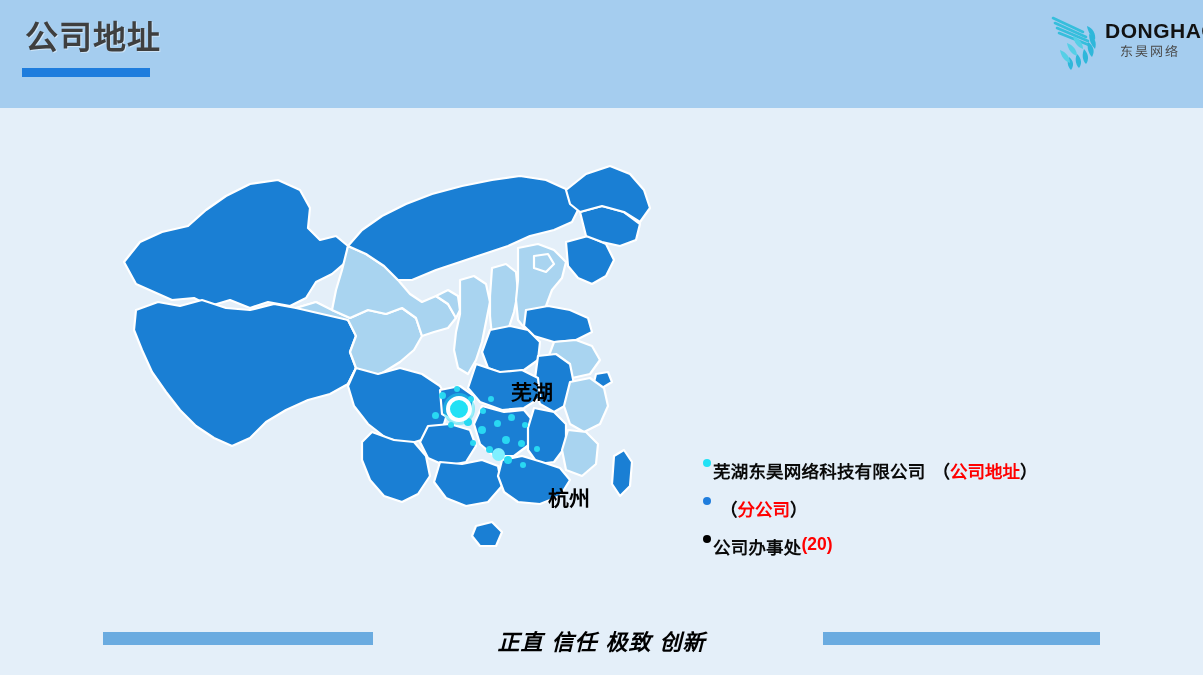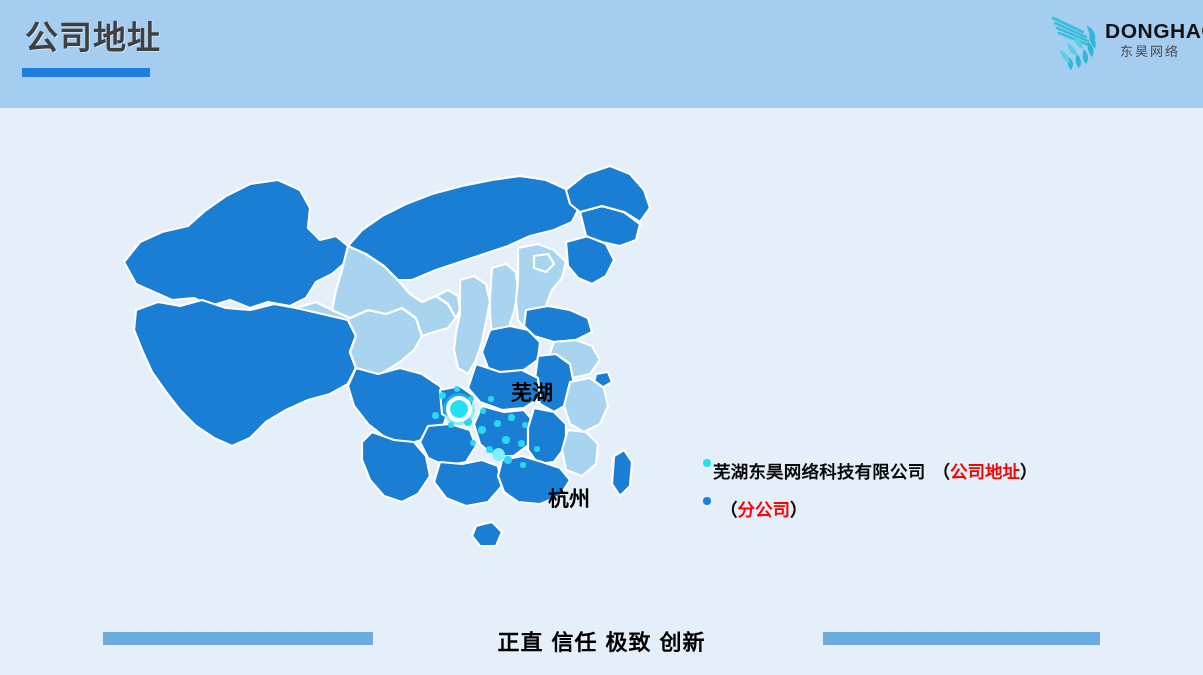--- a/index.html
+++ b/index.html
@@ -128,21 +128,21 @@
     width:277px; height:13px;
     background:#6aabe0;
   }
   #footer-slogan{
     position:absolute; left:0; top:624px;
     width:1203px;
     text-align:center;
     font-size:22px; font-weight:bold; color:#000;
     letter-spacing:1px;
   }
-  #footer-slogan span{ padding:0 4px; }
+  #footer-slogan span{ padding:0 4px;font-style:italic; }
 </style>
 </head>
 <body>
 
 <div id="slide">
 
   <div id="header">
     <div id="page-title">公司地址</div>
     <div id="title-underline"></div>
 
@@ -285,20 +285,25 @@
     </div>
 
     <div class="legend-row">
       <span class="legend-bullet" style="background:#1f7ddd;"></span>
       <span class="legend-gap"></span>
       <span class="legend-paren">（</span>
       <span class="legend-red">分公司</span>
       <span class="legend-paren">）</span>
     </div>
 
+    <div class="legend-row">
+      <span class="legend-bullet" style="background:#000000;"></span>
+      <span class="legend-text">公司办事处</span>
+      <span class="legend-red">(20)</span>
+    </div>
 
   </div>
 
   <div id="footer-bar-left"></div>
   <div id="footer-bar-right"></div>
   <div id="footer-slogan">
     <span>正直</span><span>信任</span><span>极致</span><span>创新</span>
   </div>
 
 </div>

